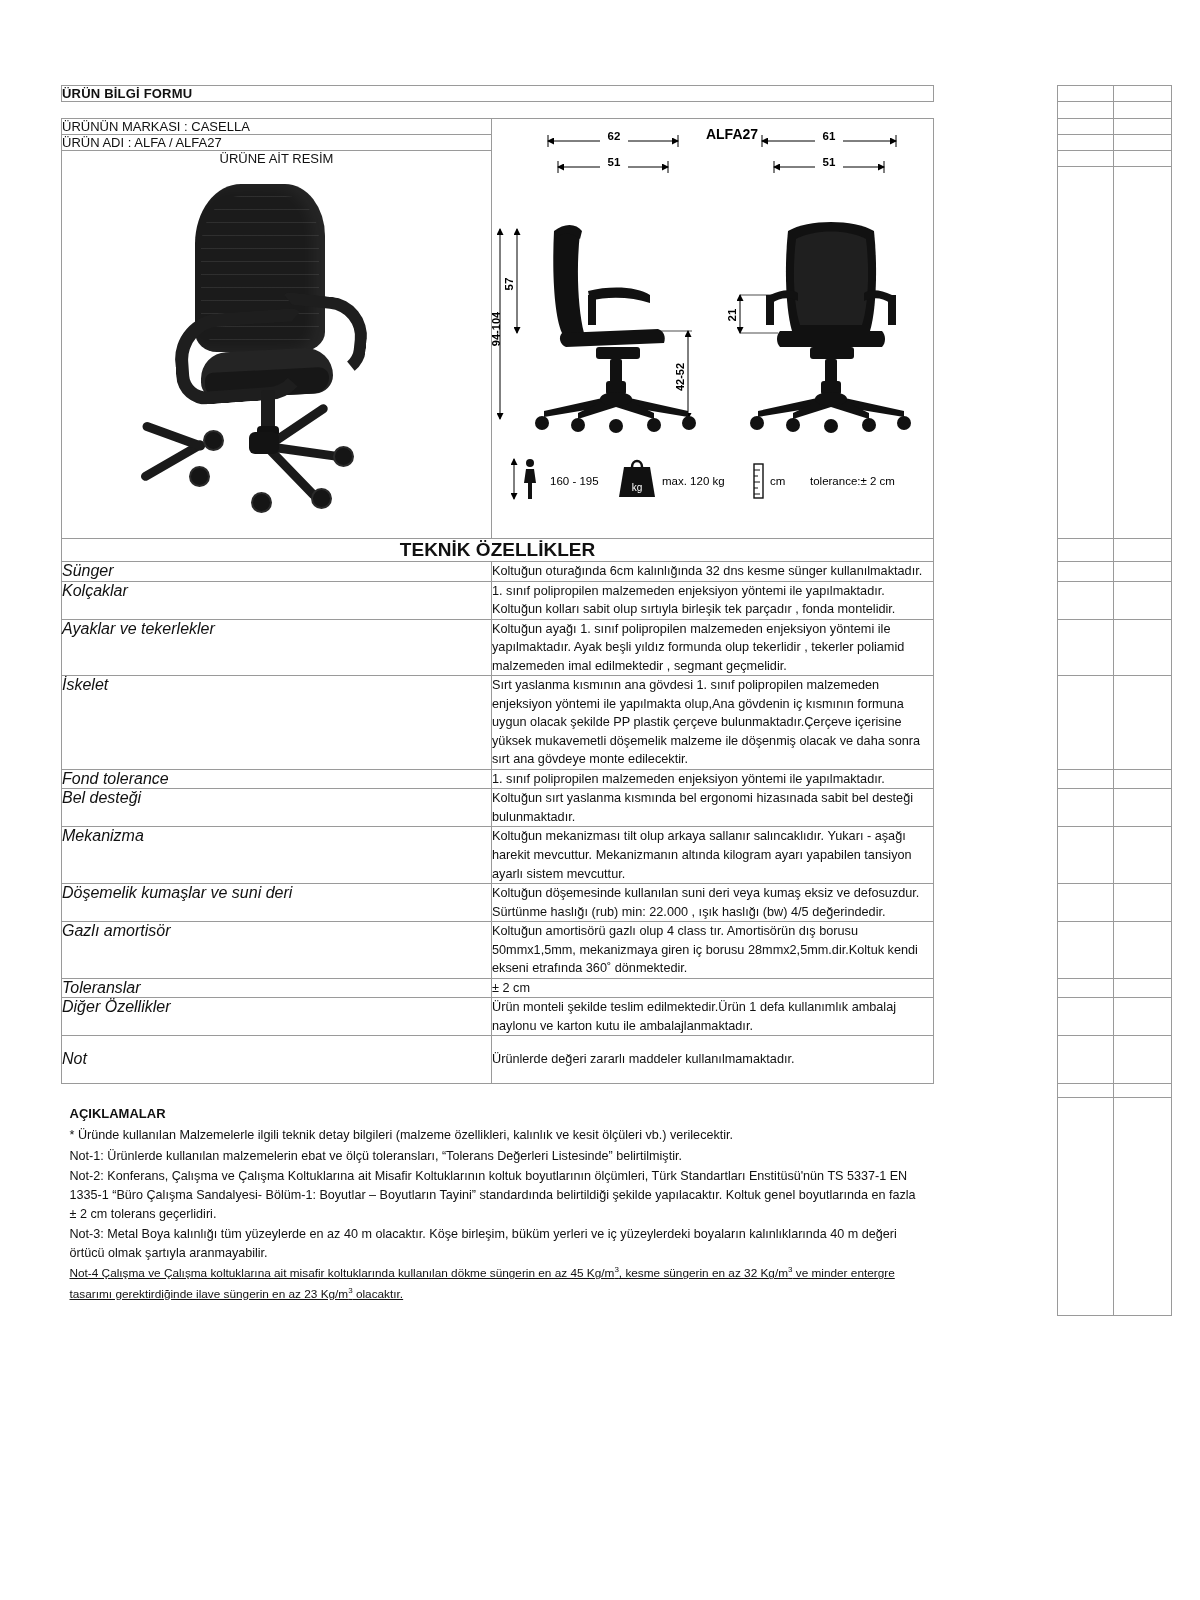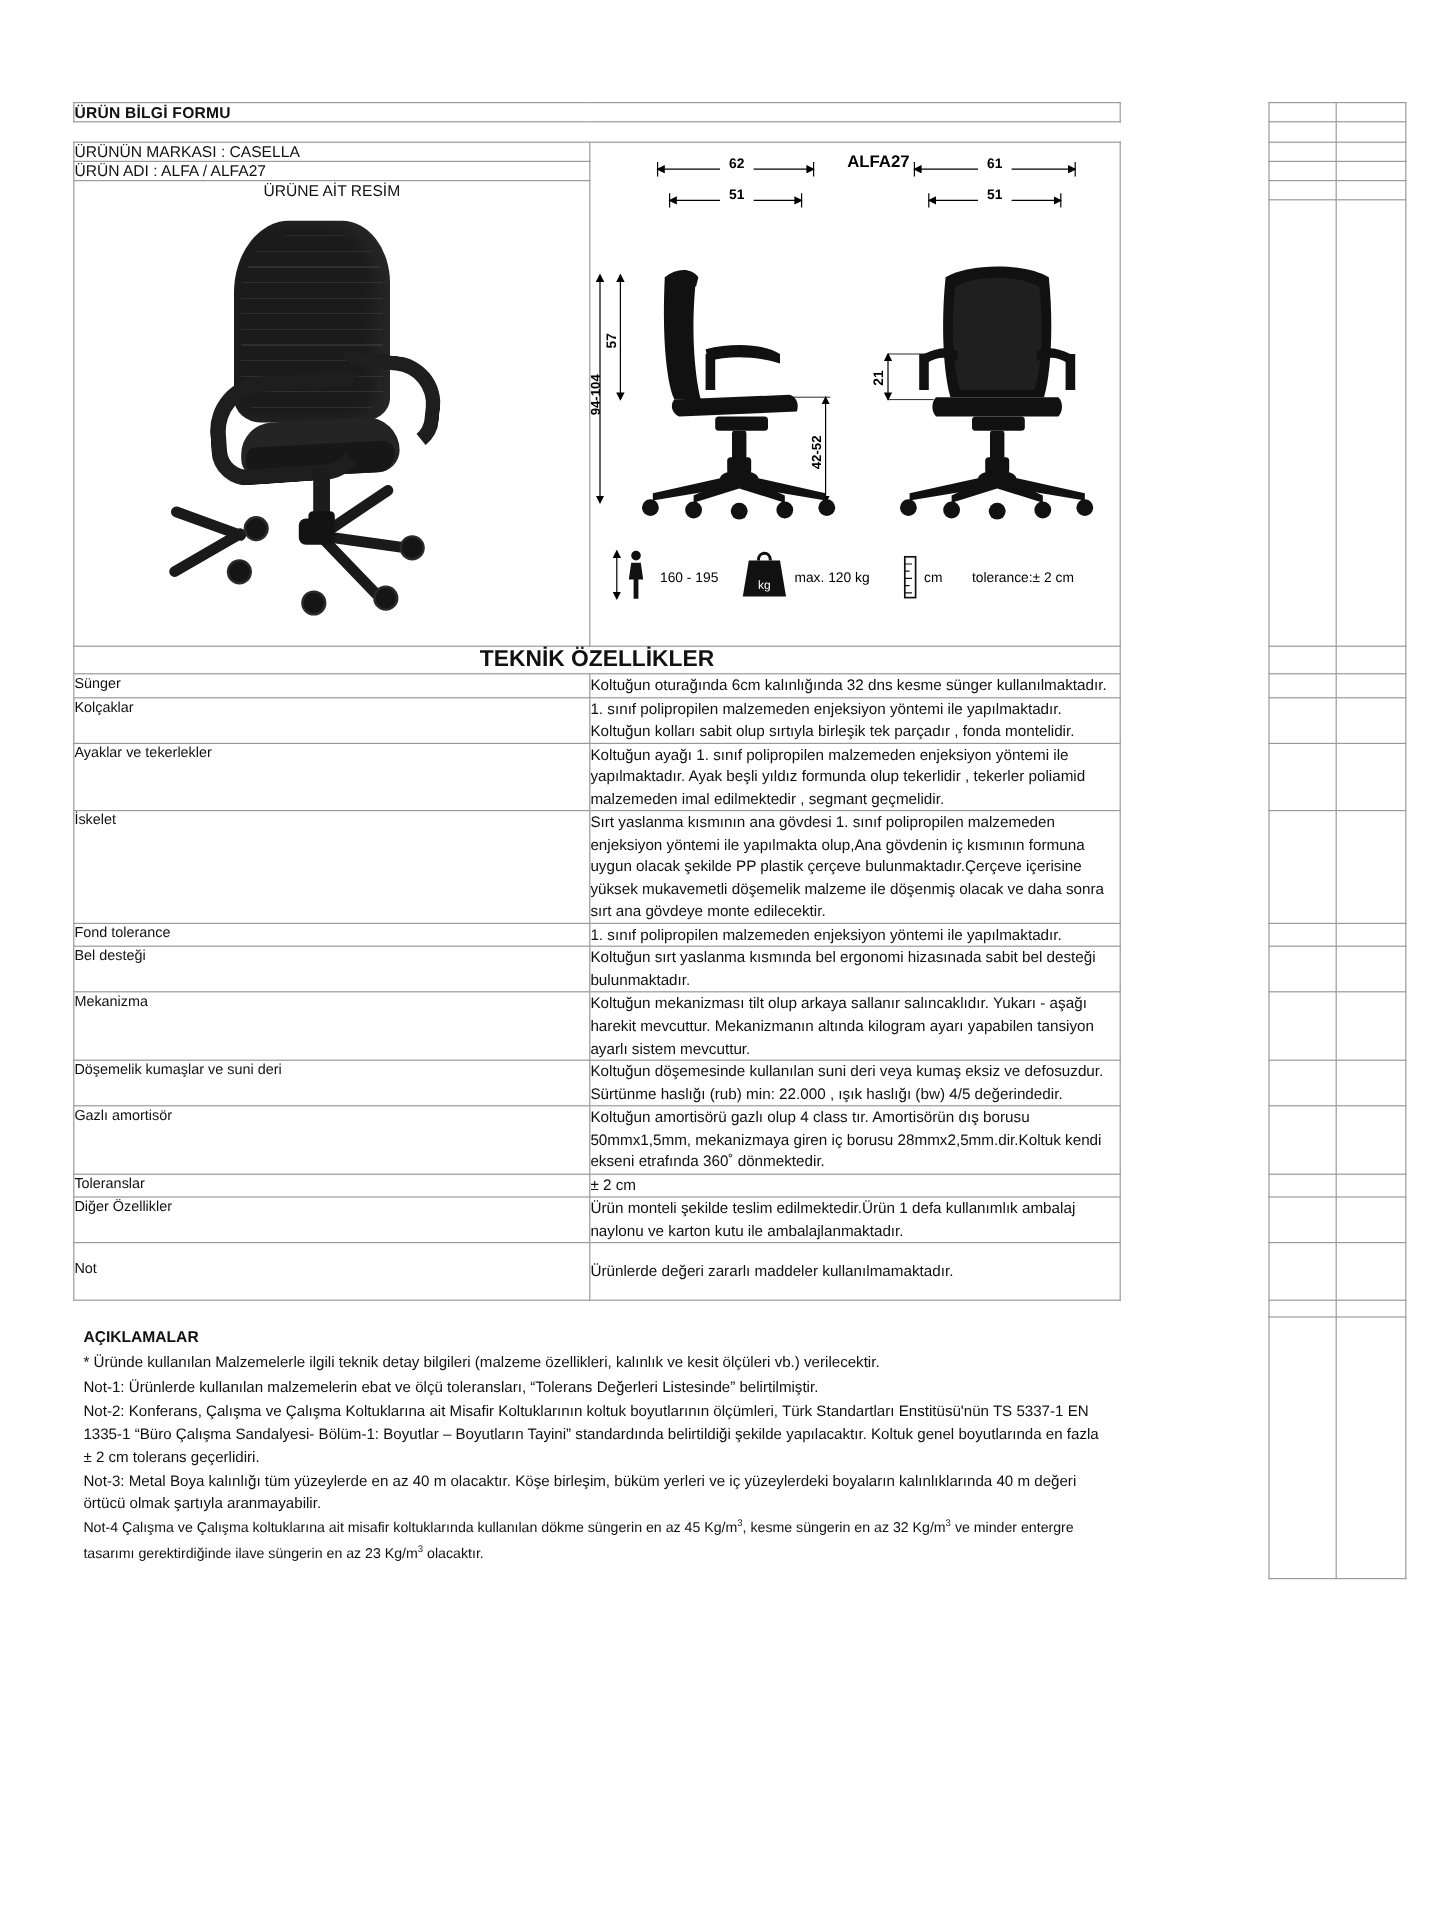--- a/index.html
+++ b/index.html
@@ -53,23 +53,24 @@
     padding: 4px 8px 4px 8px;
   }
   .center { text-align: center; }
   .sect-head {
     text-align: center;
     font-weight: bold;
     font-size: 19px;
     padding: 5px 0 6px 0;
   }
   .rowlabel {
-    font-size: 12px;
+    font-size: 16px;
     padding: 8px 0 8px 8px;
     vertical-align: middle;
+    font-style: italic;
   }
   .rowtext {
     font-size: 12.7px;
     padding: 7px 10px 8px 8px;
     line-height: 1.46;
   }
   .vmid { vertical-align: middle; }
 
   
   .imgcell { padding: 0; position: relative; height: 372px; }
@@ -201,21 +202,21 @@
     font-size: 12.6px;
     line-height: 1.48;
     padding: 6px 8px 10px 8px;
   }
   .notes .hd {
     font-weight: bold;
     font-size: 13px;
     padding-bottom: 3px;
   }
   .notes p { margin: 0 0 2px 0; }
-  .notes .small { font-size: 11.8px; }
+  .notes .small { font-size: 11.8px; text-decoration: underline; }
   sup { font-size: 8px; }
 </style>
 </head>
 <body>
 
 <div class="page">
   <div class="sheet">
 
     <table class="grid">
       <colgroup>

